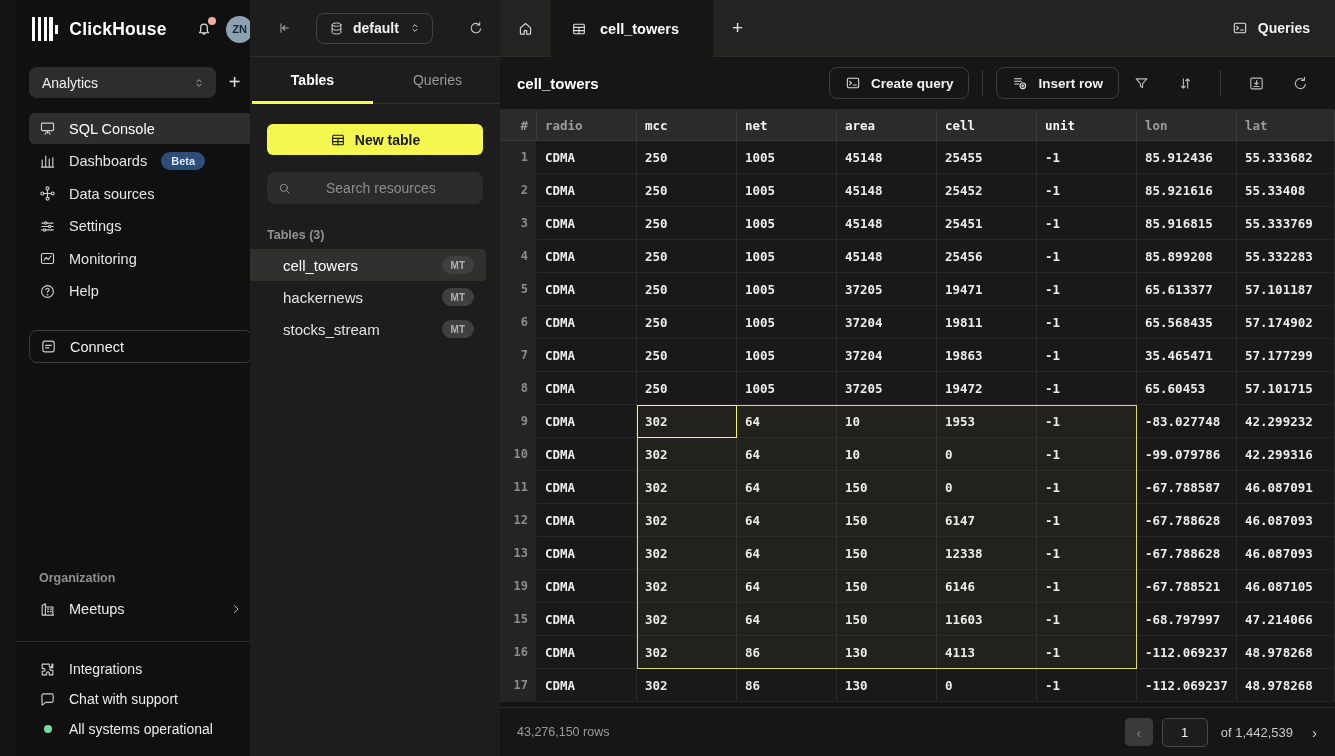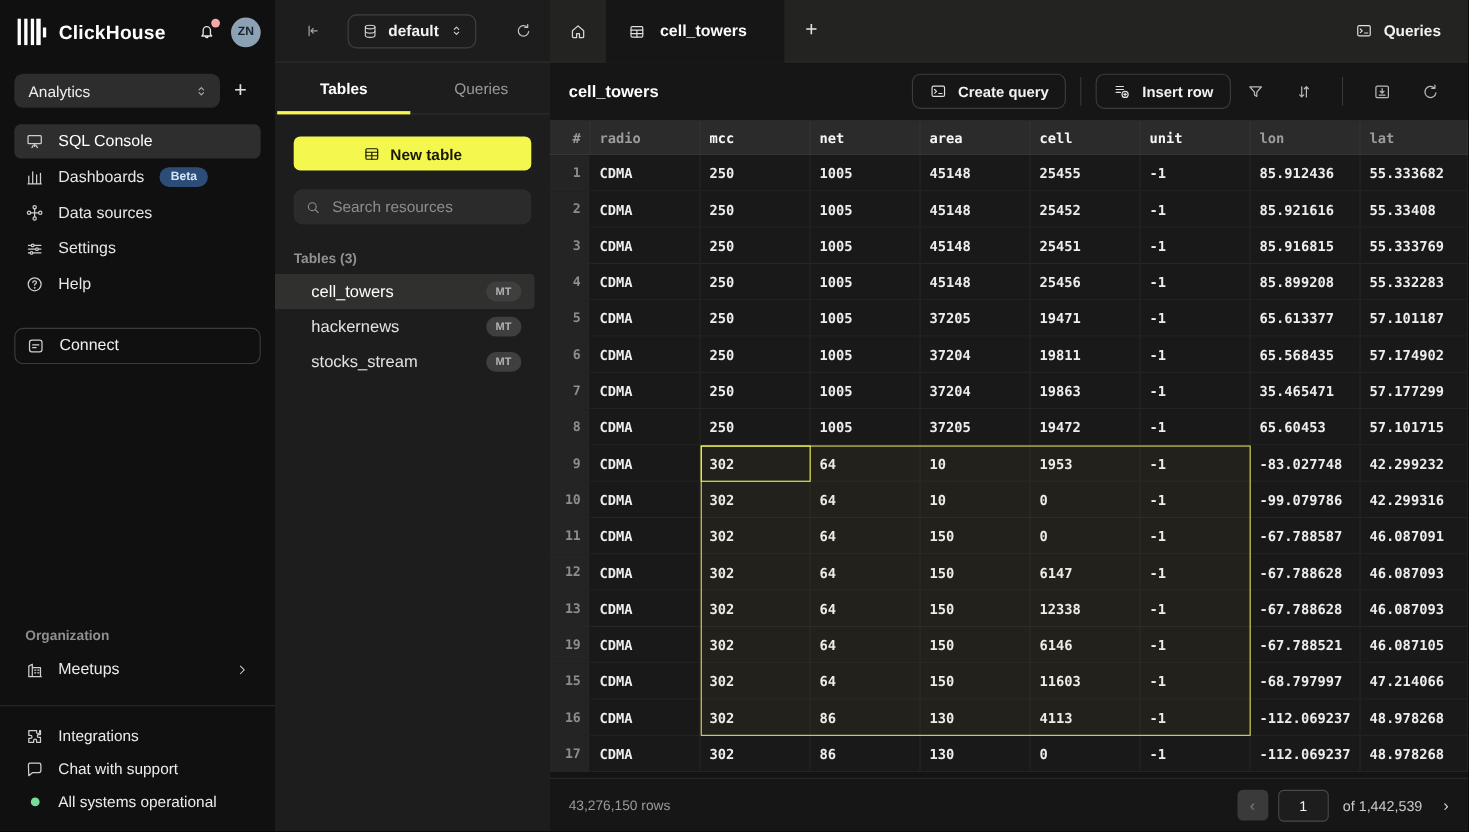--- a/index.html
+++ b/index.html
@@ -5,21 +5,21 @@
   html,body{margin:0;padding:0;background:#000;}
   *{box-sizing:border-box;}
   .app{position:relative;width:1335px;height:756px;background:#141414;overflow:hidden;
        font-family:"Liberation Sans",sans-serif;color:#ececec;-webkit-font-smoothing:antialiased;}
 
   .icon{display:inline-flex;align-items:center;justify-content:center;flex:none;}
   .icon svg{width:17px;height:17px;display:block;}
   .i14 svg{width:14px;height:14px}.i15 svg{width:15px;height:15px}.i16 svg{width:16px;height:16px}.i18 svg{width:18px;height:18px}
 
   
-  .sidebar{position:absolute;left:0;top:0;width:250px;height:100%;background:#101010;
+  .sidebar{position:absolute;left:16px;top:0;width:250px;height:100%;background:#101010;
            display:flex;flex-direction:column;padding:0 13px 12px;}
   .brand-row{display:flex;align-items:center;height:58px;flex:none;padding-left:3px;}
   .logo{display:flex;align-items:center;gap:2.6px;margin-right:11px;}
   .logo .bar{width:3.2px;height:24px;background:#fff;}
   .logo .bar.short{height:9px;}
   .brand-name{font-size:17.5px;font-weight:700;letter-spacing:.2px;color:#fff;}
   .bell{margin-left:auto;position:relative;color:#e3e3e3;}
   .bell-dot{position:absolute;top:-3px;right:-3px;width:8px;height:8px;border-radius:50%;background:var(--bell-dot,#f4a9a4);}
   .avatar{width:27px;height:27px;border-radius:50%;background:var(--avatar-bg,#8ca1b3);color:var(--avatar-text,#16242f);
           font-size:11px;font-weight:700;display:flex;align-items:center;justify-content:center;margin-left:13px;flex:none;}
@@ -61,21 +61,21 @@
   .ex-tabs{height:47px;display:flex;border-bottom:1px solid #2e2e2e;}
   .ex-tab{flex:1;display:flex;align-items:center;justify-content:center;font-size:14px;color:#9a9a9a;position:relative;}
   .ex-tab.active{color:#fff;font-weight:600;}
   .ex-tab.active::after{content:"";position:absolute;left:2px;right:2px;bottom:-1px;height:3px;background:var(--accent,#f4f74e);}
   .new-table-btn{margin:20px 17px 0;width:calc(100% - 34px);height:31px;background:var(--accent,#f4f74e);color:#191900;
                  border:none;border-radius:6px;font-size:14px;font-weight:600;display:flex;align-items:center;
                  justify-content:center;gap:9px;font-family:inherit;}
   .new-table-btn .icon{color:#191900;}
   .search-box{margin:17px 17px 0;height:32px;background:#2b2b2b;border-radius:8px;display:flex;align-items:center;
               padding:0 10px;gap:8px;color:#8d8d8d;}
-  .search-box input{background:transparent;border:none;outline:none;color:#5eead4;font-size:14px;width:100%;font-family:inherit;}
+  .search-box input{background:transparent;border:none;outline:none;color:#5eead4;font-size:14px;width:100%;font-family:inherit;margin-left:24px;}
   .search-box input::placeholder{color:#8d8d8d;}
   .tables-label{margin:24px 17px 7px;font-size:12.5px;font-weight:700;color:#929292;}
   .table-item{height:32px;display:flex;align-items:center;padding:0 12px 0 33px;font-size:15px;color:#e3e3e3;
               margin-right:14px;border-radius:0 4px 4px 0;}
   .table-item.selected{background:#30302f;color:#fff;}
   .mt-badge{margin-left:auto;background:#3f3f3f;color:#b3b3b3;font-size:10px;font-weight:700;padding:3.5px 9px;border-radius:11px;}
 
   
   .main{position:absolute;left:500px;top:0;width:835px;height:100%;background:#141414;}
   .main-tabs{height:57px;background:#232322;display:flex;align-items:stretch;border-bottom:1px solid #2e2e2e;}
@@ -192,20 +192,29 @@
         <div class="nav-item">
           <span class="icon">
             <svg viewBox="0 0 24 24" fill="none" stroke="currentColor" stroke-width="1.6" stroke-linecap="round" stroke-linejoin="round">
               <path d="M4 7.2h16M4 12h16M4 16.8h16"></path>
               <circle cx="9.5" cy="7.2" r="1.7" fill="#101010"></circle>
               <circle cx="15" cy="12" r="1.7" fill="#101010"></circle>
               <circle cx="8" cy="16.8" r="1.7" fill="#101010"></circle>
             </svg>
           </span>
           <span class="nav-label">Settings</span>
+        </div>
+        <div class="nav-item">
+          <span class="icon">
+            <svg viewBox="0 0 24 24" fill="none" stroke="currentColor" stroke-width="1.6" stroke-linecap="round" stroke-linejoin="round">
+              <rect x="3.5" y="5" width="17" height="14" rx="2"></rect>
+              <path d="M7 14.5l3-4 3 3 4-5"></path>
+            </svg>
+          </span>
+          <span class="nav-label">Monitoring</span>
         </div>
         <div class="nav-item">
           <span class="icon">
             <svg viewBox="0 0 24 24" fill="none" stroke="currentColor" stroke-width="1.6" stroke-linecap="round" stroke-linejoin="round">
               <circle cx="12" cy="12" r="8.3"></circle>
               <path d="M9.7 9.7c0-1.3 1-2.3 2.3-2.3s2.3 1 2.3 2.2c0 1.7-2.3 1.8-2.3 3.4"></path>
               <circle cx="12" cy="16.4" r=".4" fill="currentColor"></circle>
             </svg>
           </span>
           <span class="nav-label">Help</span>

